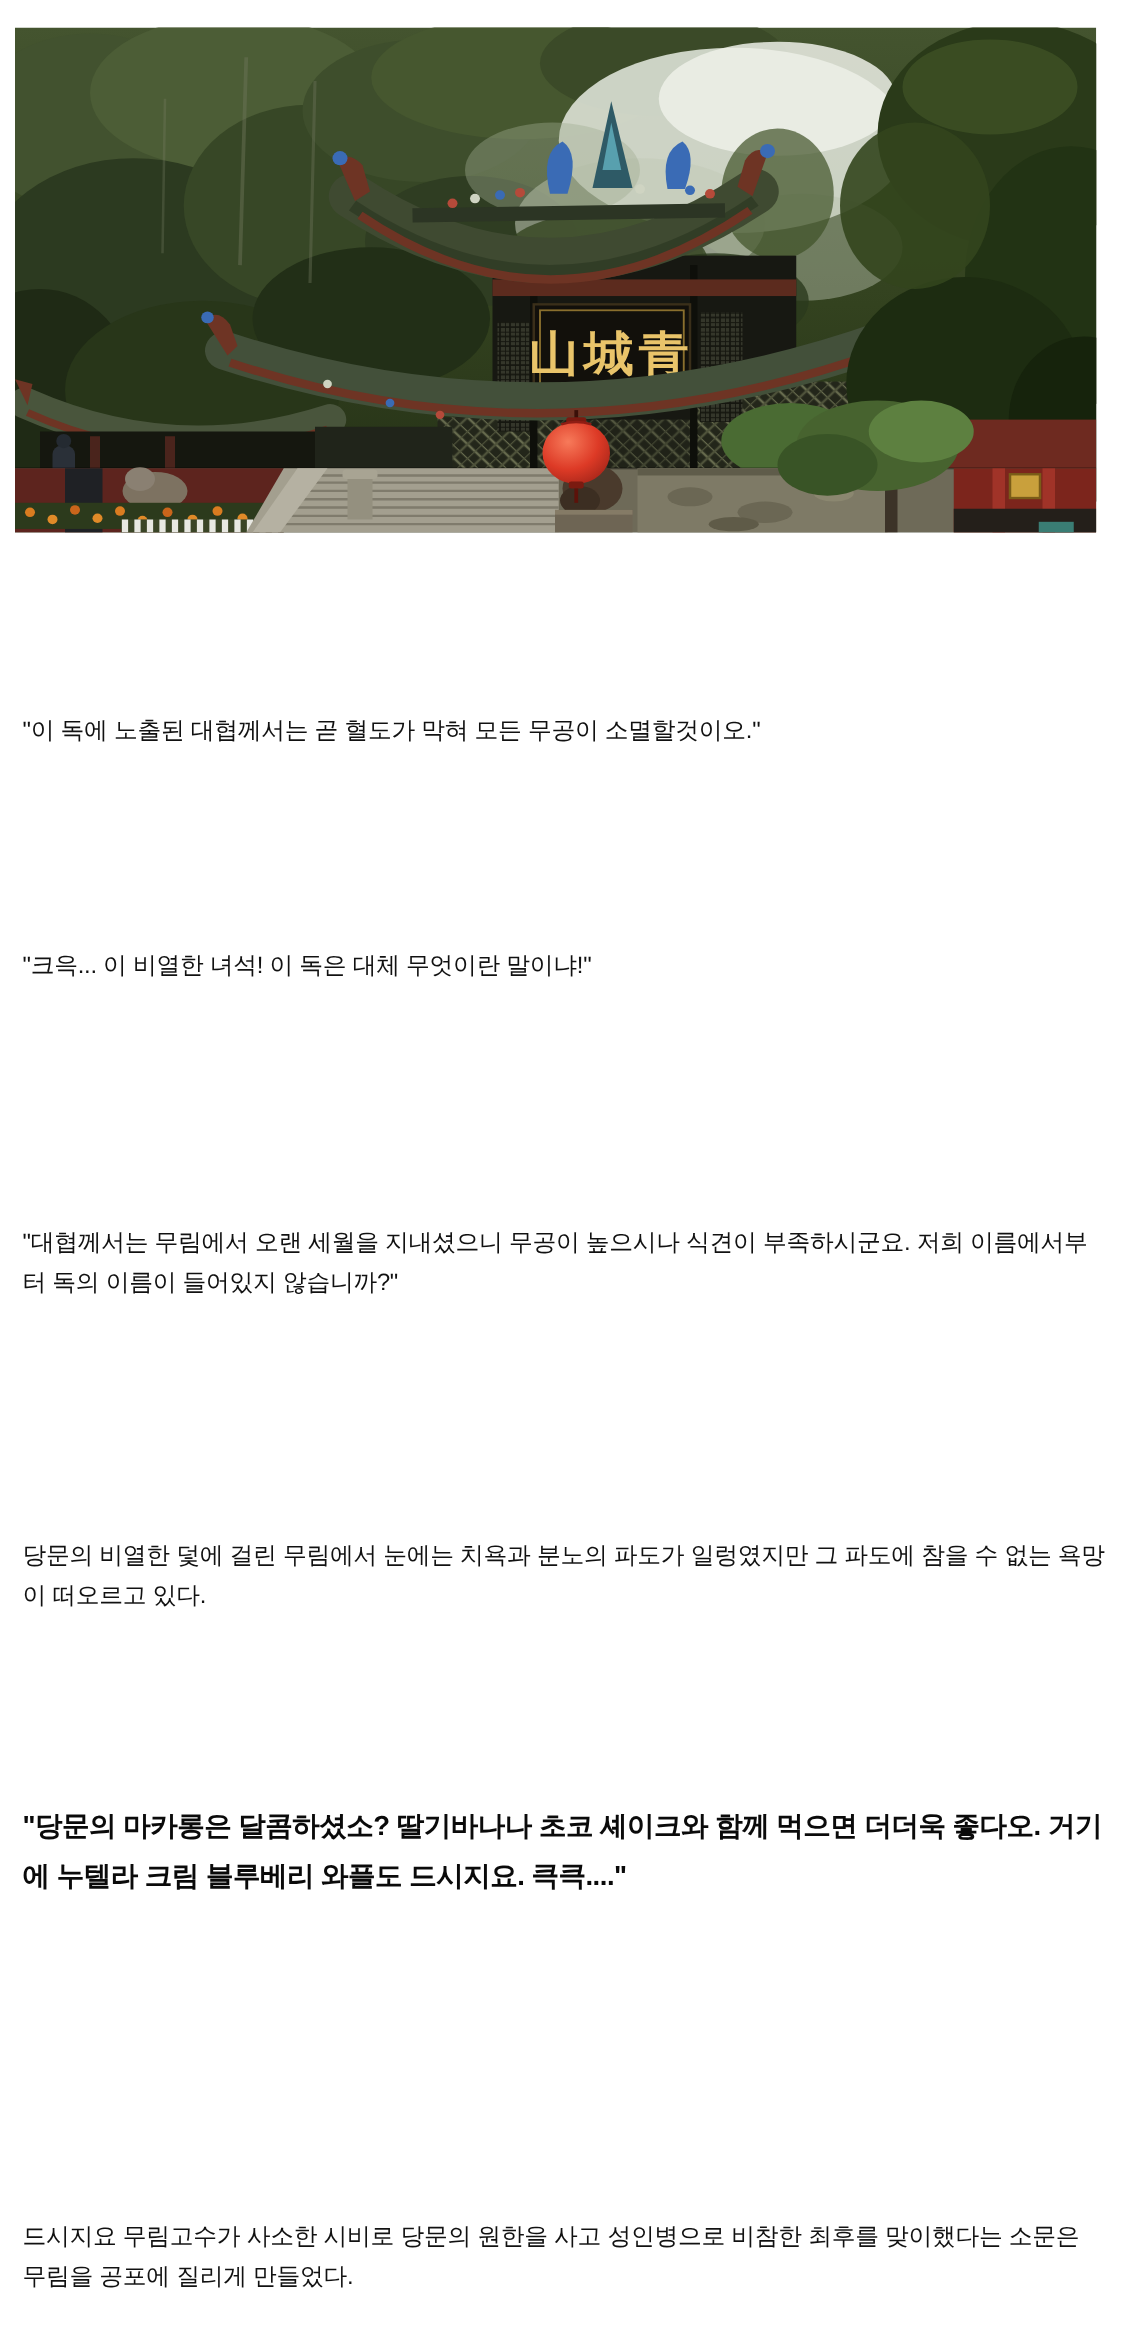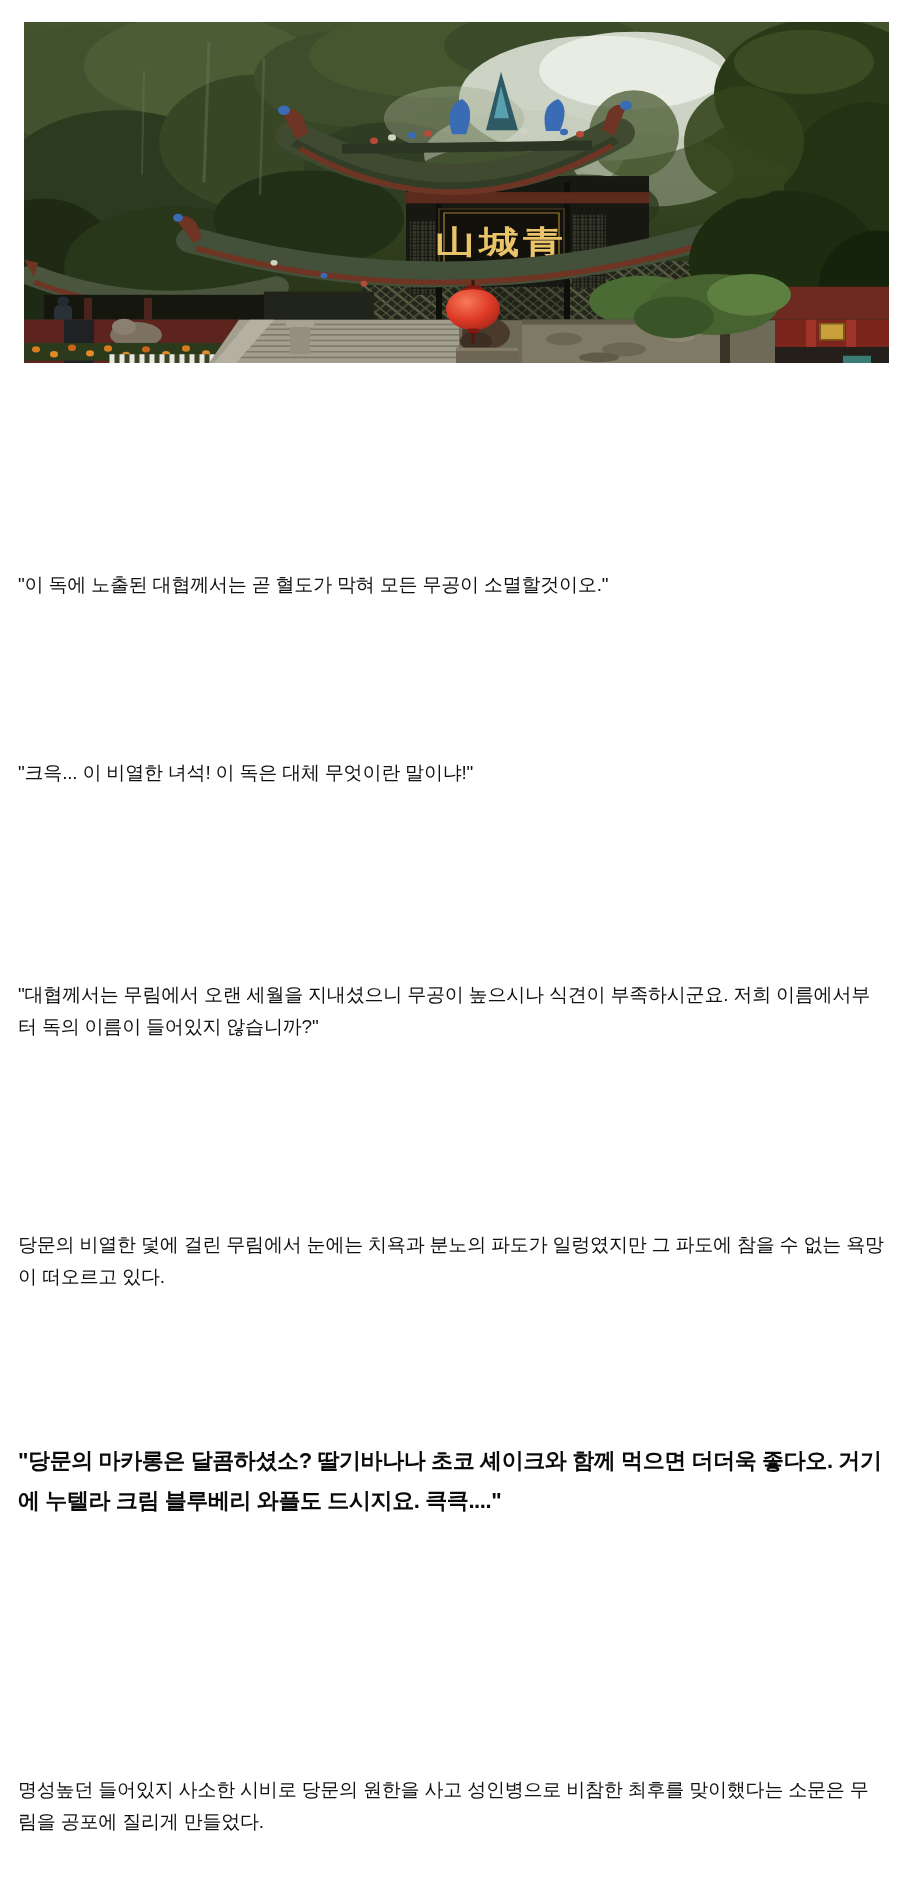--- a/index.html
+++ b/index.html
@@ -1,20 +1,20 @@
 <!DOCTYPE html>
 <html><head>
 <meta charset="utf-8">
 <style>
   html,body{margin:0;padding:0;background:#ffffff;}
   .page{
     position:relative;width:900px;height:1879px;background:#ffffff;
     font-family:"Liberation Sans","DejaVu Sans",sans-serif;overflow:hidden;
   }
-  .photo{position:absolute;left:24px;top:22px;width:865px;height:341px;margin:0;}
+  .photo{position:absolute;left:12px;top:22px;width:865px;height:404px;margin:0;}
   .photo svg{display:block;width:100%;height:100%;}
   .para{
     position:absolute;left:18px;width:866px;margin:0;
     color:#111111;font-size:19px;line-height:32px;
     word-break:break-all;letter-spacing:-0.2px;white-space:normal;
   }
   .para.bold{font-weight:700;font-size:22px;line-height:40px;letter-spacing:-0.4px;color:#0a0a0a;}
   .p1{top:569px;} .p2{top:757px;} .p3{top:979px;}
   .p4{top:1229px;} .p5{top:1441px;} .p6{top:1774px;}
 </style>
@@ -262,15 +262,15 @@
         <line x1="449" y1="388" x2="449" y2="400" stroke="#5c120a" stroke-width="3"></line>
       </g>
     </svg>
   </figure>
 
   <p class="para p1">"이 독에 노출된 대협께서는 곧 혈도가 막혀 모든 무공이 소멸할것이오."</p>
   <p class="para p2">"크윽... 이 비열한 녀석! 이 독은 대체 무엇이란 말이냐!"</p>
   <p class="para p3">"대협께서는 무림에서 오랜 세월을 지내셨으니 무공이 높으시나 식견이 부족하시군요. 저희 이름에서부터 독의 이름이 들어있지 않습니까?"</p>
   <p class="para p4">당문의 비열한 덫에 걸린 무림에서 눈에는 치욕과 분노의 파도가 일렁였지만 그 파도에 참을 수 없는 욕망이 떠오르고 있다.</p>
   <p class="para p5 bold">"당문의 마카롱은 달콤하셨소? 딸기바나나 초코 셰이크와 함께 먹으면 더더욱 좋다오. 거기에 누텔라 크림 블루베리 와플도 드시지요. 큭큭...."</p>
-  <p class="para p6">명성높던 들어있지 사소한 시비로 당문의 원한을 사고 성인병으로 비참한 최후를 맞이했다는 소문은 무림을 공포에 질리게 만들었다.</p>
+  <p class="para p6">드시지요 무림고수가 사소한 시비로 당문의 원한을 사고 성인병으로 비참한 최후를 맞이했다는 소문은 무림을 공포에 질리게 만들었다.</p>
 
 </div>
 
 </body></html>

